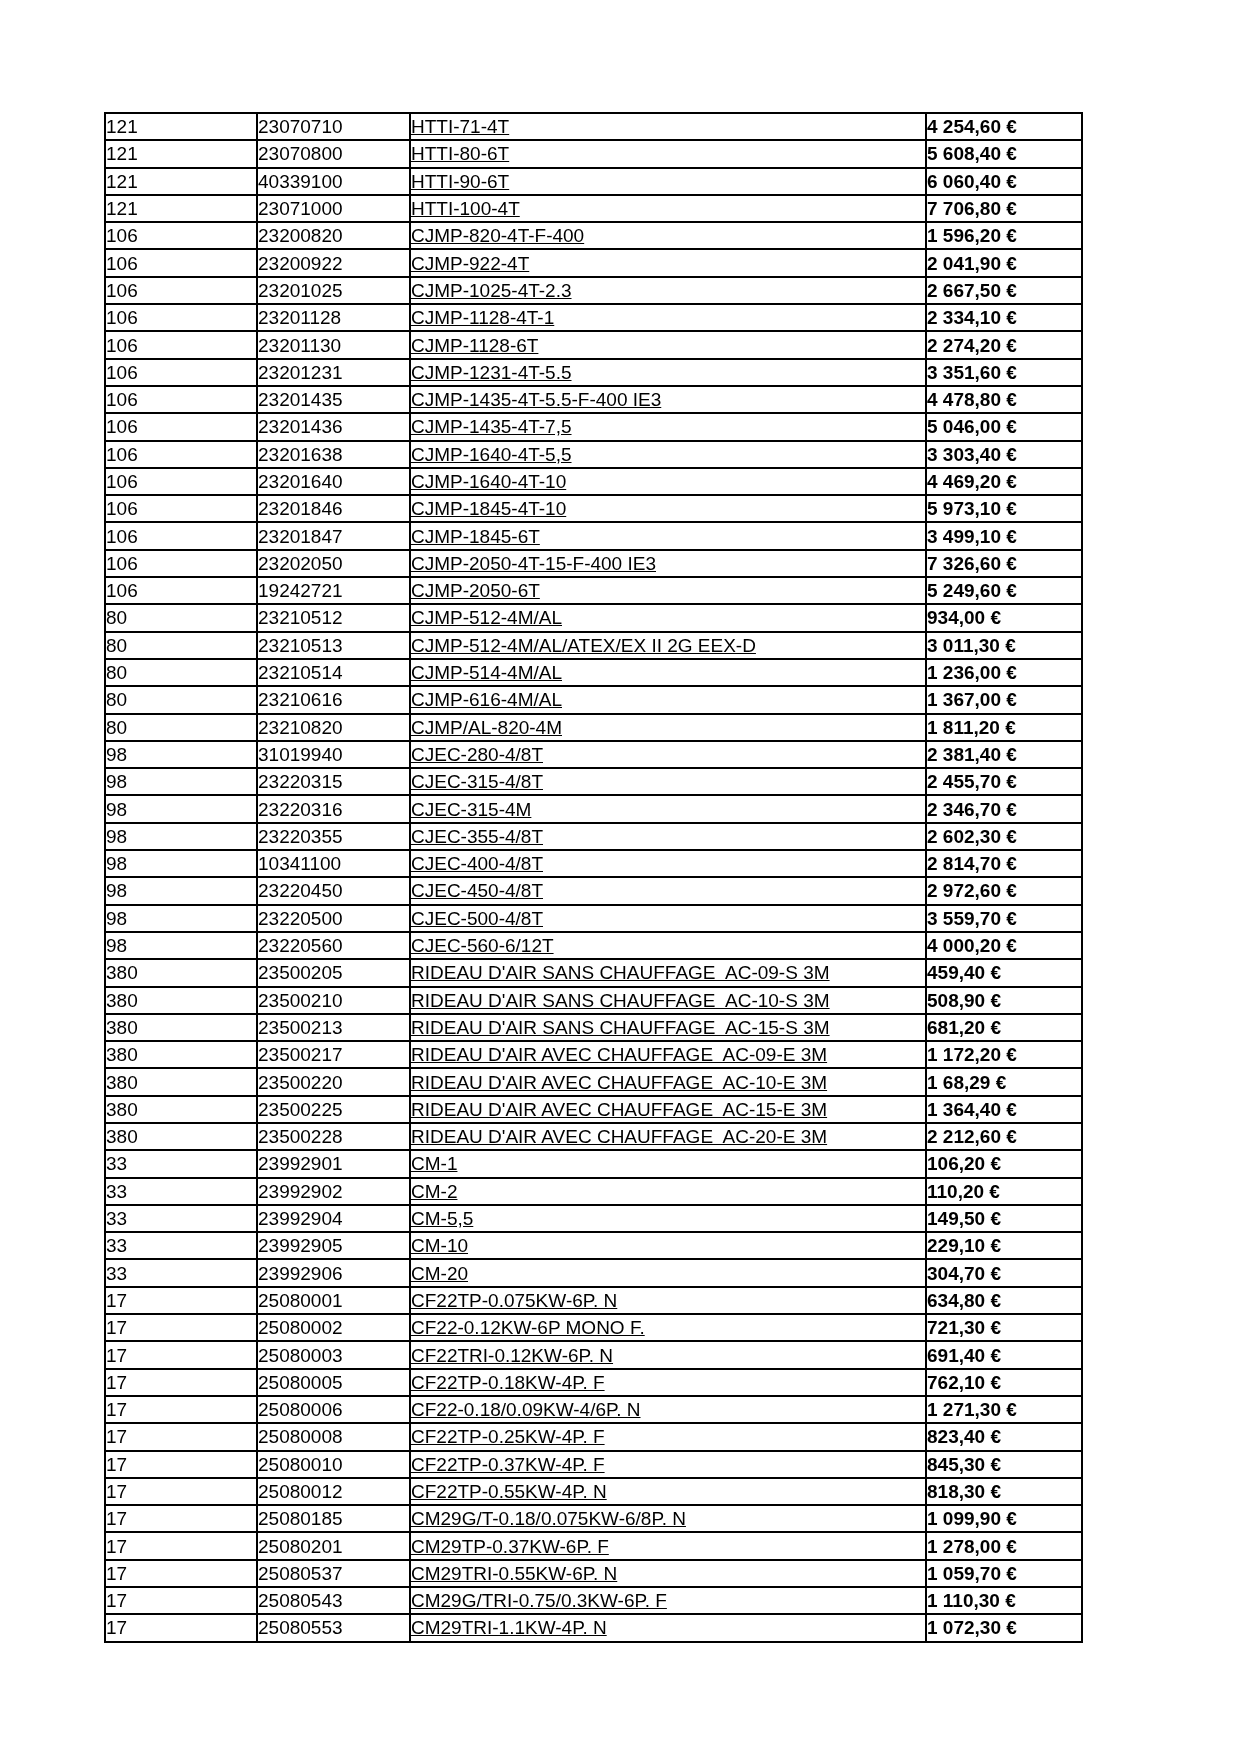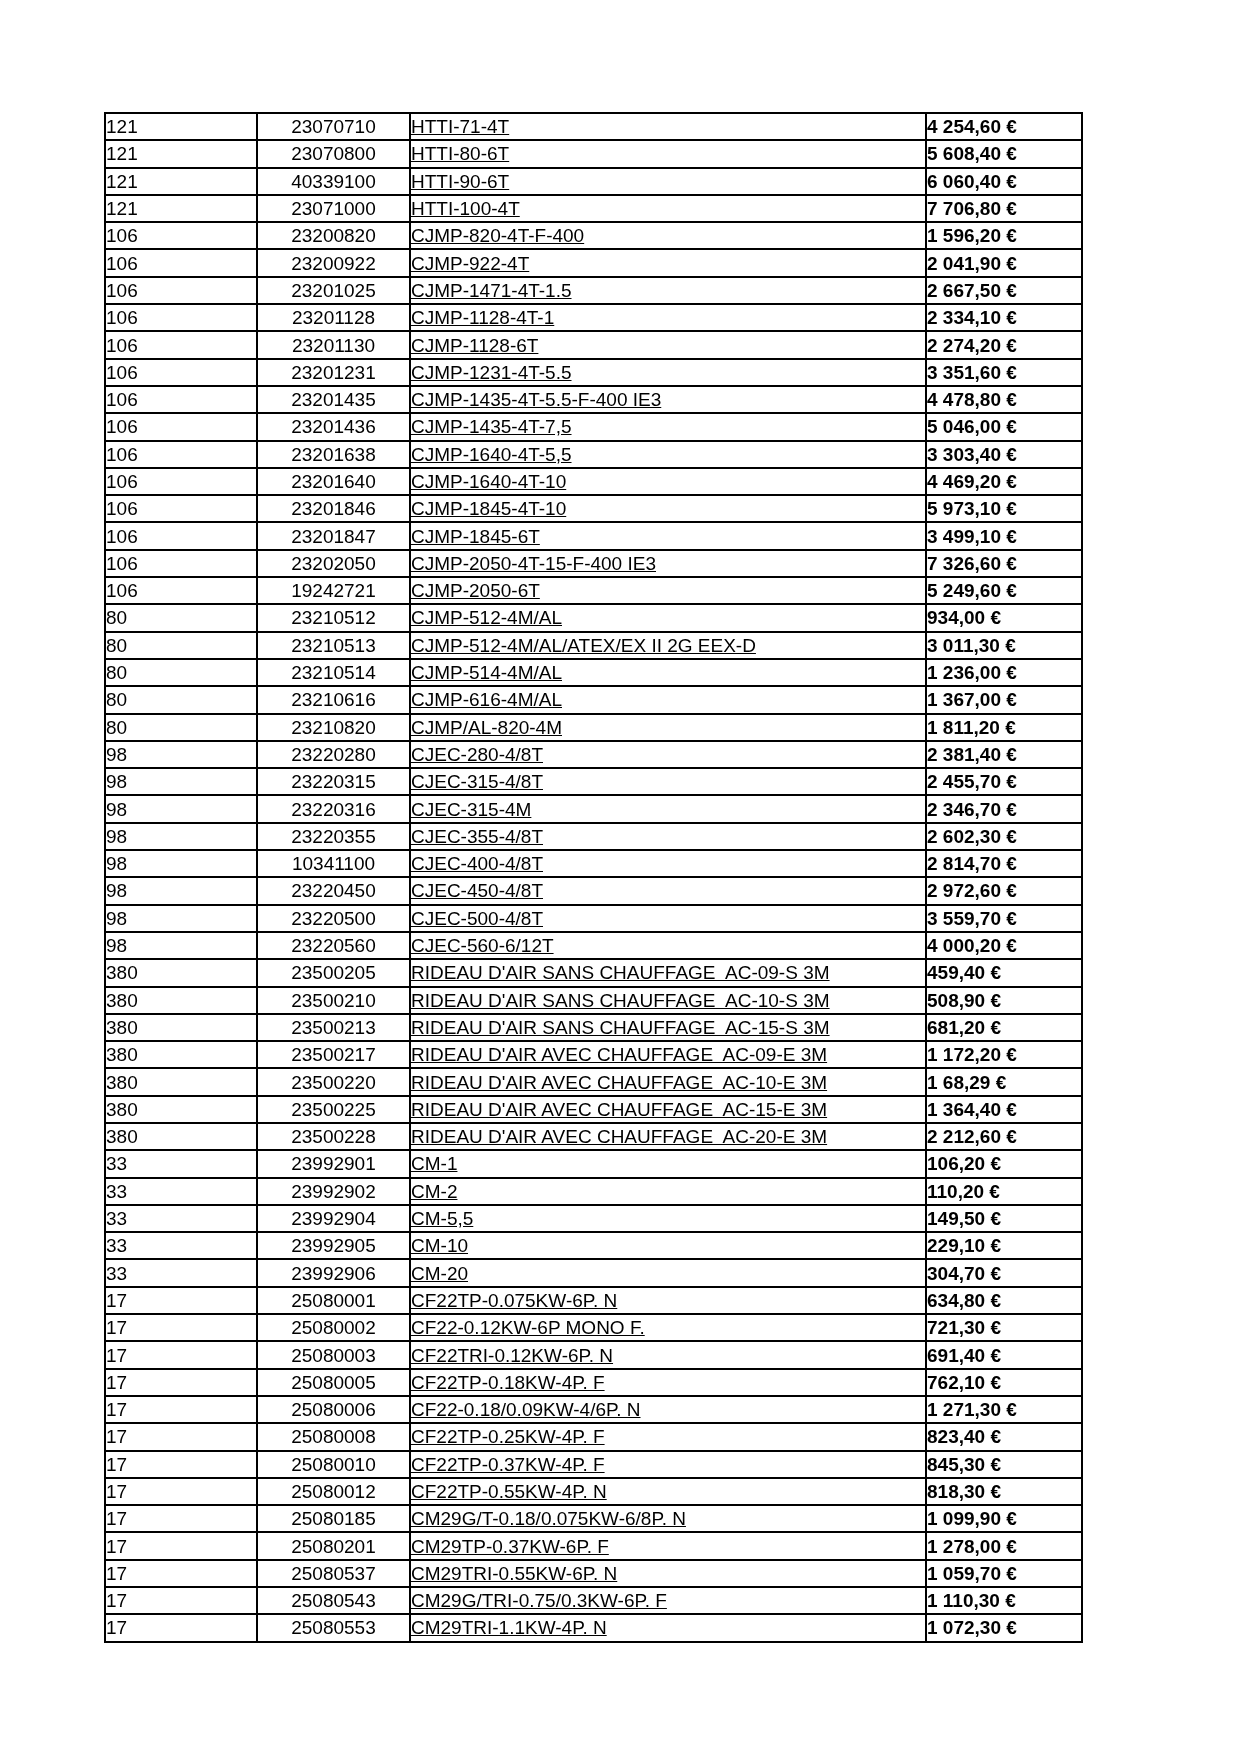--- a/index.html
+++ b/index.html
@@ -27,21 +27,21 @@
     border: 2px solid #000000;
     height: 25.3px;
     padding: 0;
     vertical-align: middle;
     font-size: 19px;
     line-height: 1;
     overflow: hidden;
     white-space: pre;
   }
   td.c-page  { padding-left: 5px; text-align: left; }
-  td.c-code  { text-align: center; }
+  td.c-code  { }
   td.c-name  { padding-left: 5px; text-align: left; text-decoration: underline; }
   td.c-price {
     padding-right: 34px;
     font-weight: bold;
     font-size: 16px;
   }
 </style>
 </head>
 <body>
 
@@ -86,21 +86,21 @@
         </tr>
         <tr>
           <td class="c-page">106</td>
           <td class="c-code">23200922</td>
           <td class="c-name">CJMP-922-4T</td>
           <td class="c-price">2 041,90 €</td>
         </tr>
         <tr>
           <td class="c-page">106</td>
           <td class="c-code">23201025</td>
-          <td class="c-name">CJMP-1471-4T-1.5</td>
+          <td class="c-name">CJMP-1025-4T-2.3</td>
           <td class="c-price">2 667,50 €</td>
         </tr>
         <tr>
           <td class="c-page">106</td>
           <td class="c-code">23201128</td>
           <td class="c-name">CJMP-1128-4T-1</td>
           <td class="c-price">2 334,10 €</td>
         </tr>
         <tr>
           <td class="c-page">106</td>
@@ -187,21 +187,21 @@
           <td class="c-price">1 367,00 €</td>
         </tr>
         <tr>
           <td class="c-page">80</td>
           <td class="c-code">23210820</td>
           <td class="c-name">CJMP/AL-820-4M</td>
           <td class="c-price">1 811,20 €</td>
         </tr>
         <tr>
           <td class="c-page">98</td>
-          <td class="c-code">23220280</td>
+          <td class="c-code">31019940</td>
           <td class="c-name">CJEC-280-4/8T</td>
           <td class="c-price">2 381,40 €</td>
         </tr>
         <tr>
           <td class="c-page">98</td>
           <td class="c-code">23220315</td>
           <td class="c-name">CJEC-315-4/8T</td>
           <td class="c-price">2 455,70 €</td>
         </tr>
         <tr>

